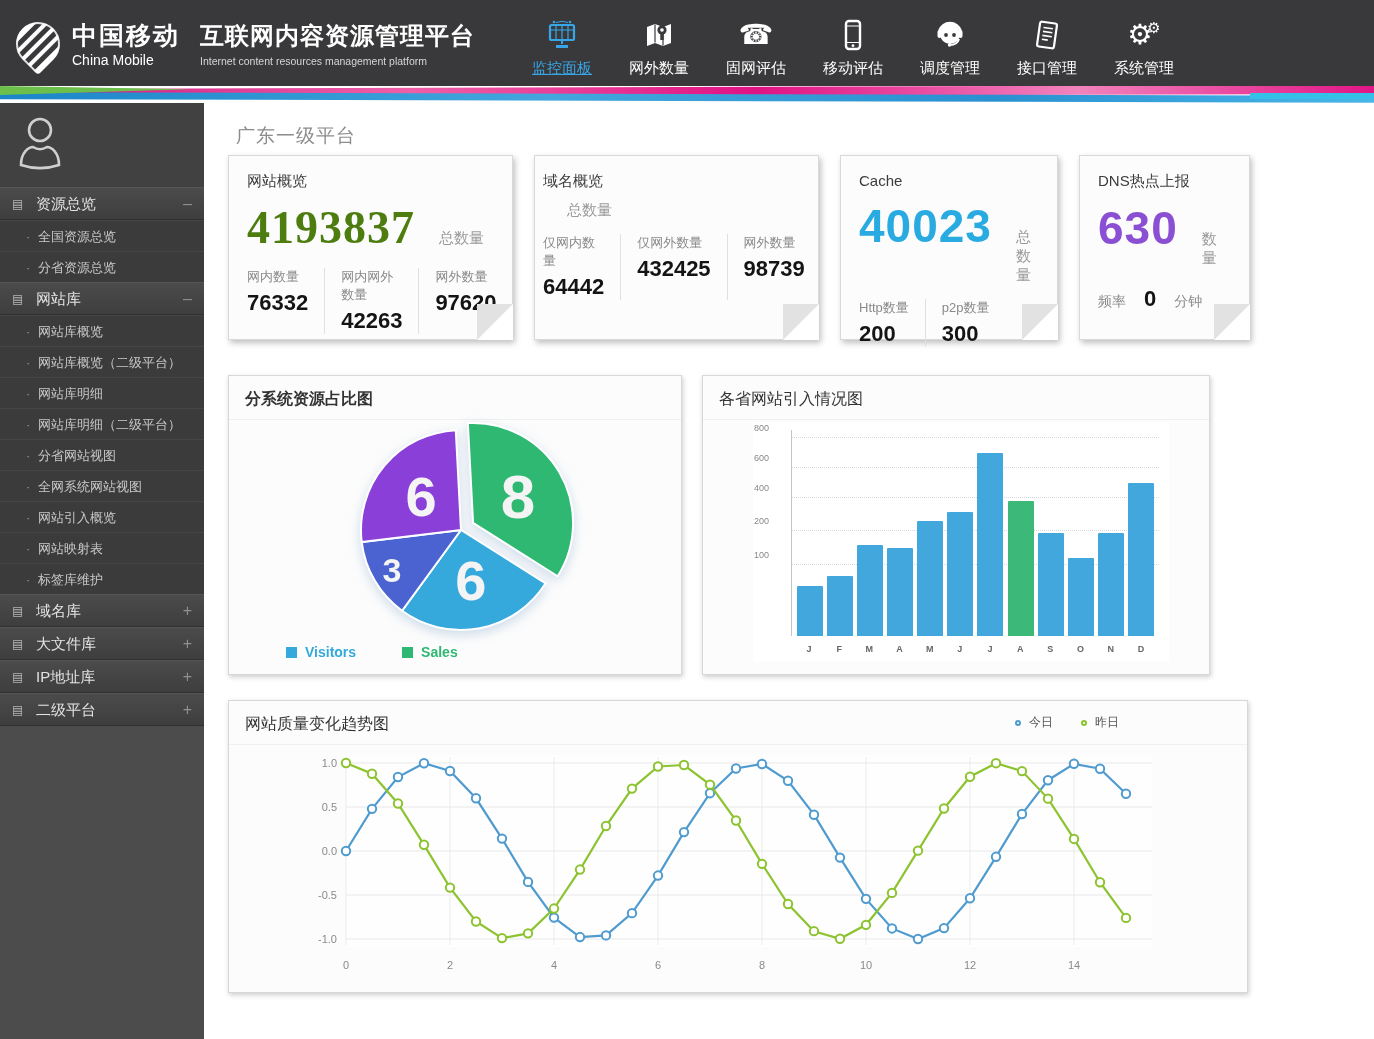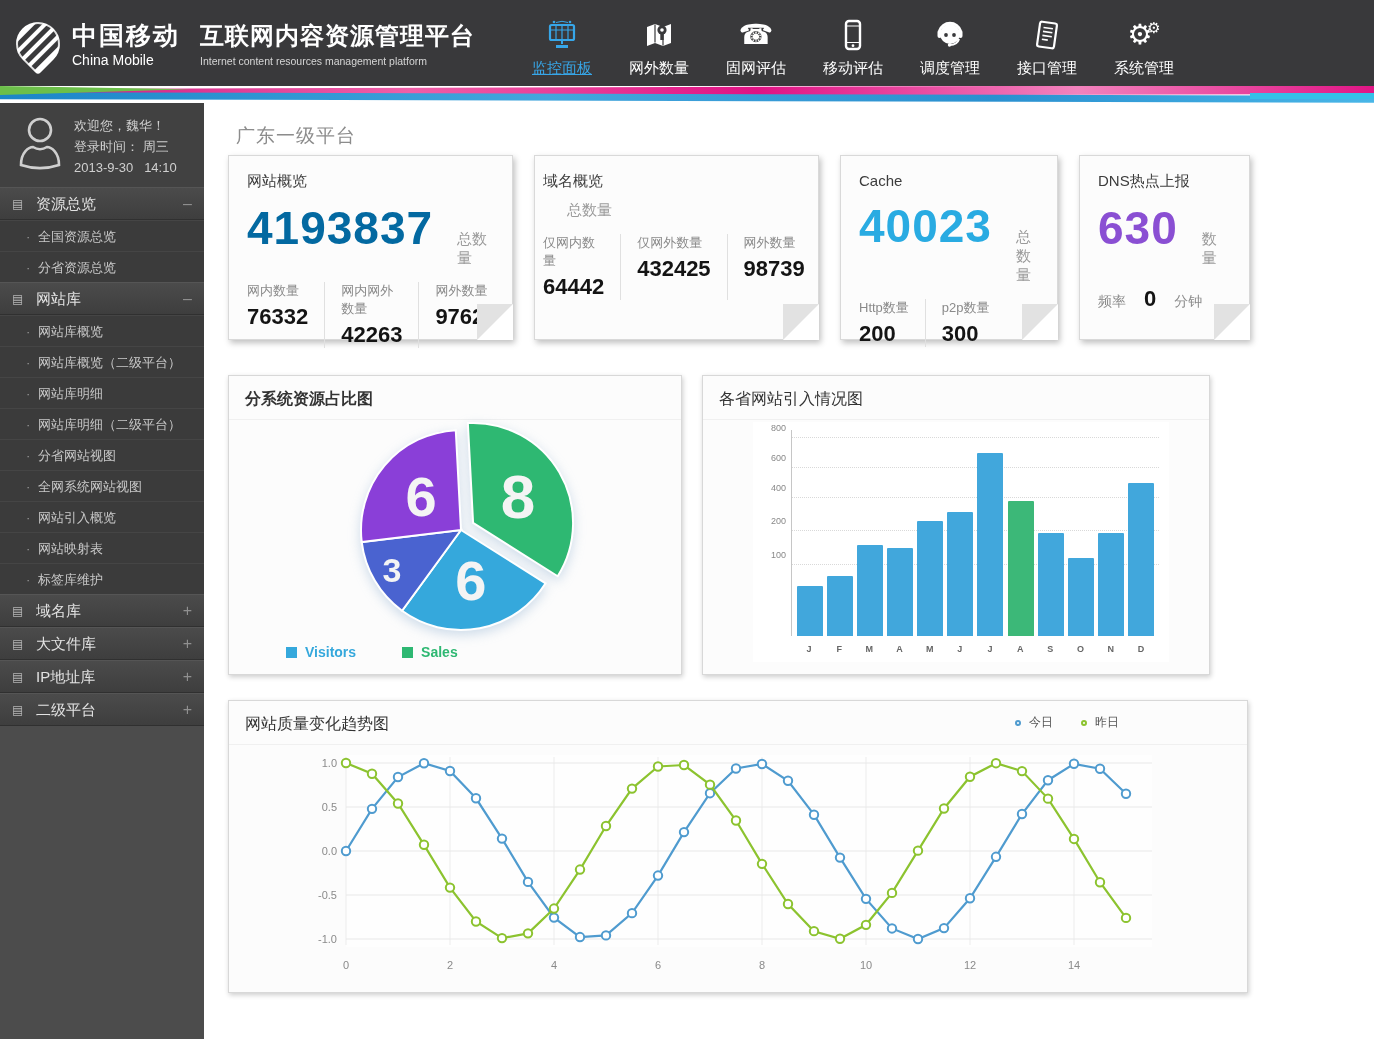--- a/index.html
+++ b/index.html
@@ -102,21 +102,21 @@
   .pie-legend { left:57px; bottom:14px; }
   .legend-item { display:flex; align-items:center; gap:8px; font-size:14px; cursor:pointer; }
   .legend-swatch { width:11px; height:11px; }
   .legend-ring { width:6px; height:6px; border:2px solid; border-radius:50%; background:#fff; }
 
   
   .bar-box { position:absolute; left:50px; top:46px; width:416px; height:240px; background:#fff; }
   .bar-plot { position:absolute; left:38px; right:10px; top:8px; bottom:26px;
     border-left:1px solid #c6c6c6; }
   .gridline { position:absolute; left:0; right:0; border-top:1px dotted #d9d9d9; }
-  .grid-label { position:absolute; left:-38px; width:32px; text-align:right;
+  .grid-label { position:absolute; left:-38px; width:32px; text-align:left;
     font-size:9px; color:#888; transform:translateY(-50%); }
   .bars { position:absolute; left:0; right:0; top:0; bottom:0; display:flex;
     align-items:flex-end; justify-content:space-between; padding:0 5px; }
   .bar { width:26px; border-radius:1px 1px 0 0; }
   .bar-xlabels { position:absolute; left:38px; right:10px; bottom:2px; height:16px;
     display:flex; justify-content:space-between; padding:0 5px; }
   .bar-xlabels span { width:26px; text-align:center; font-size:9px; font-weight:bold; color:#666; }
 
   .line-legend { right:128px; top:13px; gap:28px; }
   .line-legend .legend-item { font-size:12px; color:#555; }
@@ -230,25 +230,20 @@
   </div>
 
   <aside class="sidebar">
     <div class="user-panel">
       <svg class="avatar" width="52" height="60" viewBox="0 0 52 60">
         <g fill="none" stroke="#cfcfcf" stroke-width="2.6" stroke-linecap="round">
           <circle cx="26" cy="17" r="11"></circle>
           <path d="M7 52 c0-13 8-18 12-18 a13 13 0 0 0 14 0 c4 0 12 5 12 18 c-12 4 -26 4 -38 0 z"></path>
         </g>
       </svg>
-      <div class="user-text">
-        <div>欢迎您，魏华！</div>
-        <div><span>登录时间：</span> <span>周三</span></div>
-        <div><span>2013-9-30</span>&nbsp;&nbsp;&nbsp;<span>14:10</span></div>
-      </div>
     </div>
     <ul class="side-menu" id="side-menu">
         <li class="menu-group"><span class="doc-icon">▤</span><span class="menu-label">资源总览</span><span class="toggle">–</span></li>
         <li class="menu-item"><span class="bullet">·</span><span class="menu-label">全国资源总览</span></li>
         <li class="menu-item"><span class="bullet">·</span><span class="menu-label">分省资源总览</span></li>
         <li class="menu-group"><span class="doc-icon">▤</span><span class="menu-label">网站库</span><span class="toggle">–</span></li>
         <li class="menu-item"><span class="bullet">·</span><span class="menu-label">网站库概览</span></li>
         <li class="menu-item"><span class="bullet">·</span><span class="menu-label">网站库概览（二级平台）</span></li>
         <li class="menu-item"><span class="bullet">·</span><span class="menu-label">网站库明细</span></li>
         <li class="menu-item"><span class="bullet">·</span><span class="menu-label">网站库明细（二级平台）</span></li>
@@ -265,21 +260,21 @@
     <div class="sidebar-filler"></div>
   </aside>
 
   <main class="main">
     <h1 class="page-title">广东一级平台</h1>
 
     <div class="cards" id="cards">
         <div class="card" style="width: 285px;">
           <div class="card-title">网站概览</div>
           <div class="big-row">
-            <span class="big-value" style="color: #0369a1;">4193837</span>
+            <span class="big-value" style="color: #4d7c0f; font-family: Liberation Serif, serif;">4193837</span>
             <span class="big-label">总数量</span>
           </div>
           <div class="stats">
             <div class="stat">
               <div class="stat-label">网内数量</div>
               <div class="stat-value">76332</div>
             </div>
             <div class="stat">
               <div class="stat-label">网内网外数量</div>
               <div class="stat-value">42263</div>

